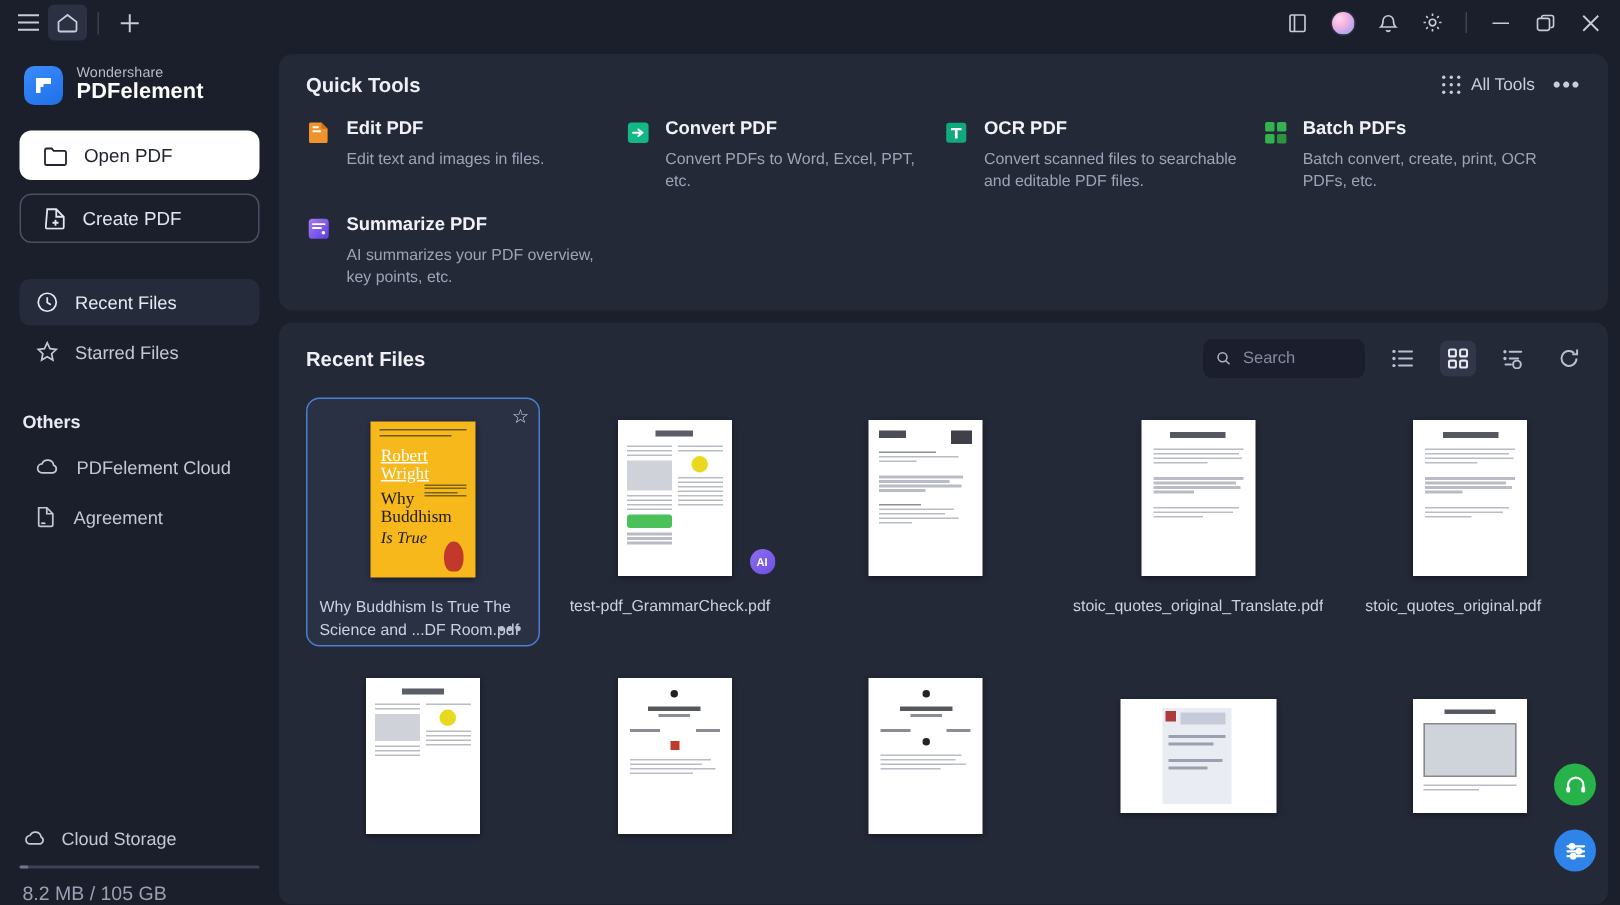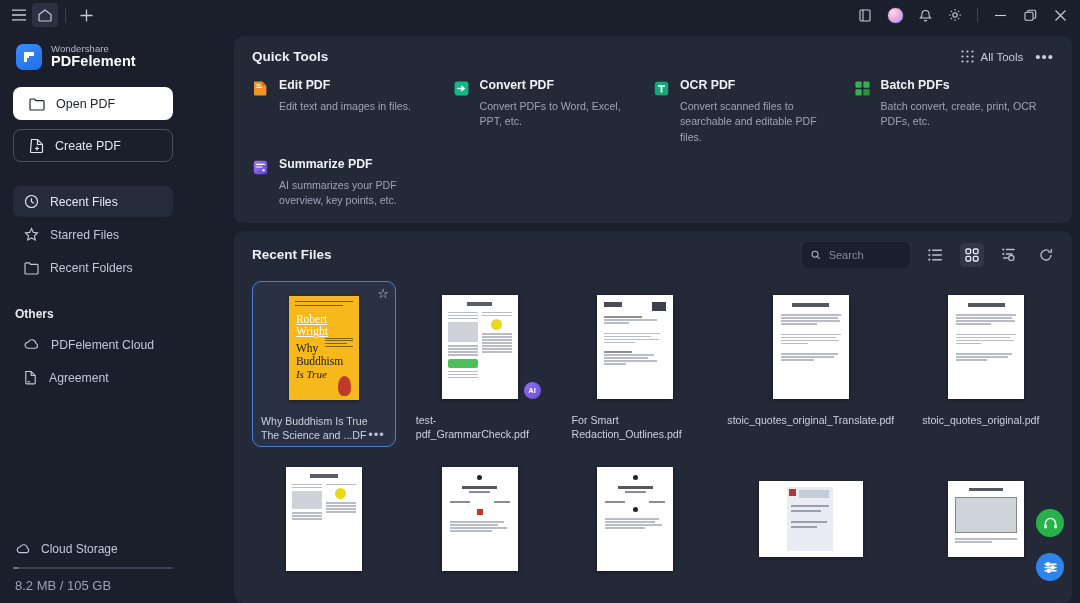--- a/index.html
+++ b/index.html
@@ -28,21 +28,21 @@
   .tb-right { margin-left: auto; display: flex; align-items: center; gap: 2px; padding-right: 2px; }
   .tb-right .tb-btn { width: 28px; height: 26px; }
   .avatar {
     width: 17px; height: 17px; border-radius: 50%;
     background: radial-gradient(circle at 32% 30%, #ffd9f0 0%, #f7b3e0 35%, #b9a6f0 70%, #8fd6ef 100%);
     border: 1px solid #2b3042;
   }
   .winsep { width:1px; height: 14px; background:#3d4255; margin: 0 6px; }
 
   
-  .body { flex: 1; display: flex; min-height: 0; gap: 48px; }
+  .body { flex: 1; display: flex; min-height: 0; }
 
   
   .sidebar {
     width: 186px; flex: 0 0 186px;
     background: #1b1e2b;
     display: flex; flex-direction: column;
     padding: 0 13px;
     position: relative;
   }
   .brand { display: flex; align-items: center; gap: 9px; margin-top: 14px; margin-bottom: 17px; padding-left: 3px;}
@@ -68,21 +68,21 @@
     height: 31px; border-radius: 7px;
     display: flex; align-items: center; gap: 11px;
     padding-left: 11px; font-size: 12.2px; color: #c3c8d7; cursor: pointer;
     margin-bottom: 2px;
   }
   .nav-item.active { background: #262b3c; color: #e7eaf2; }
   .nav-head {
     font-size: 12px; font-weight: bold; color: #e8ebf2;
     margin: 22px 0 8px 2px;
   }
-  .cloud-foot { margin-top: auto; padding-bottom: 10px; }
+  .cloud-foot { margin-top: auto; }
   .cloud-row { display: flex; align-items: center; gap: 9px; font-size: 12px; color: #c3c8d7; padding-left: 3px; margin-bottom: 11px;}
   .cloud-bar { height: 2px; background: #3c4257; border-radius: 2px; margin-bottom: 9px; }
   .cloud-bar > i { display: block; height: 100%; width: 4%; background: #6d748c; border-radius: 2px; }
   .cloud-size { font-size: 13px; color: #9aa1b4; padding-left: 2px; }
 
   
   .main { flex: 1; min-width: 0; display: flex; flex-direction: column; padding: 6px 8px 0 0; gap: 8px; position: relative; }
 
   .panel { background: #242938; border-radius: 9px; }
 
@@ -257,26 +257,20 @@
               <path d="M7.5 4.2V7.7l2.4 1.5"></path>
             </svg>
           <span>Recent Files</span>
         </div>
         <div class="nav-item">
           <svg width="15" height="15" viewBox="0 0 15 15" fill="none" stroke="currentColor" stroke-width="1.15">
               <path d="M7.5 1.5l1.85 3.9 4.15.5-3.05 2.9.8 4.2-3.75-2.1-3.75 2.1.8-4.2L1.5 5.9l4.15-.5z"></path>
             </svg>
           <span>Starred Files</span>
         </div>
-        <div class="nav-item">
-          <svg width="15" height="14" viewBox="0 0 15 14" fill="none" stroke="currentColor" stroke-width="1.15">
-              <path d="M1 2.8a1 1 0 0 1 1-1h3.3l1.2 1.5H13a1 1 0 0 1 1 1V12a1 1 0 0 1-1 1H2a1 1 0 0 1-1-1z"></path>
-            </svg>
-          <span>Recent Folders</span>
-        </div>
       </div>
 
       <div class="nav-head">Others</div>
 
       <div>
         <div class="nav-item">
           <svg width="16" height="13" viewBox="0 0 16 13" fill="none" stroke="currentColor" stroke-width="1.15">
               <path d="M4.2 10.2a3 3 0 0 1-.2-6 4.1 4.1 0 0 1 7.8 1 2.6 2.6 0 0 1-.4 5z"></path>
             </svg>
           <span>PDFelement Cloud</span>
@@ -536,21 +530,20 @@
                 <div class="ln" style="width:88%"></div>
                   <div class="ln" style="width:50%"></div>
                 <div style="height:5px"></div>
                 <div class="ln d" style="width:45%"></div>
                 <div class="ln" style="width:80%"></div>
                   <div class="ln" style="width:70%"></div>
                 <div class="ln" style="width:84%"></div>
                   <div class="ln" style="width:35%"></div>
               </div>
             </div>
-            <div class="fname">For Smart Redaction_Outlines.pdf</div>
           </div>
 
           <div class="card">
             <div class="thumbwrap">
               <div class="thumb" style="width:76px;height:104px;padding:8px 8px;">
                 <div style="height:4px;margin:0 auto 7px;width:62%;background:#55585f;"></div>
                 <div class="ln" style="width:100%"></div>
                   <div class="ln" style="width:95%"></div>
                 <div class="ln" style="width:98%"></div>
                   <div class="ln" style="width:60%"></div>

